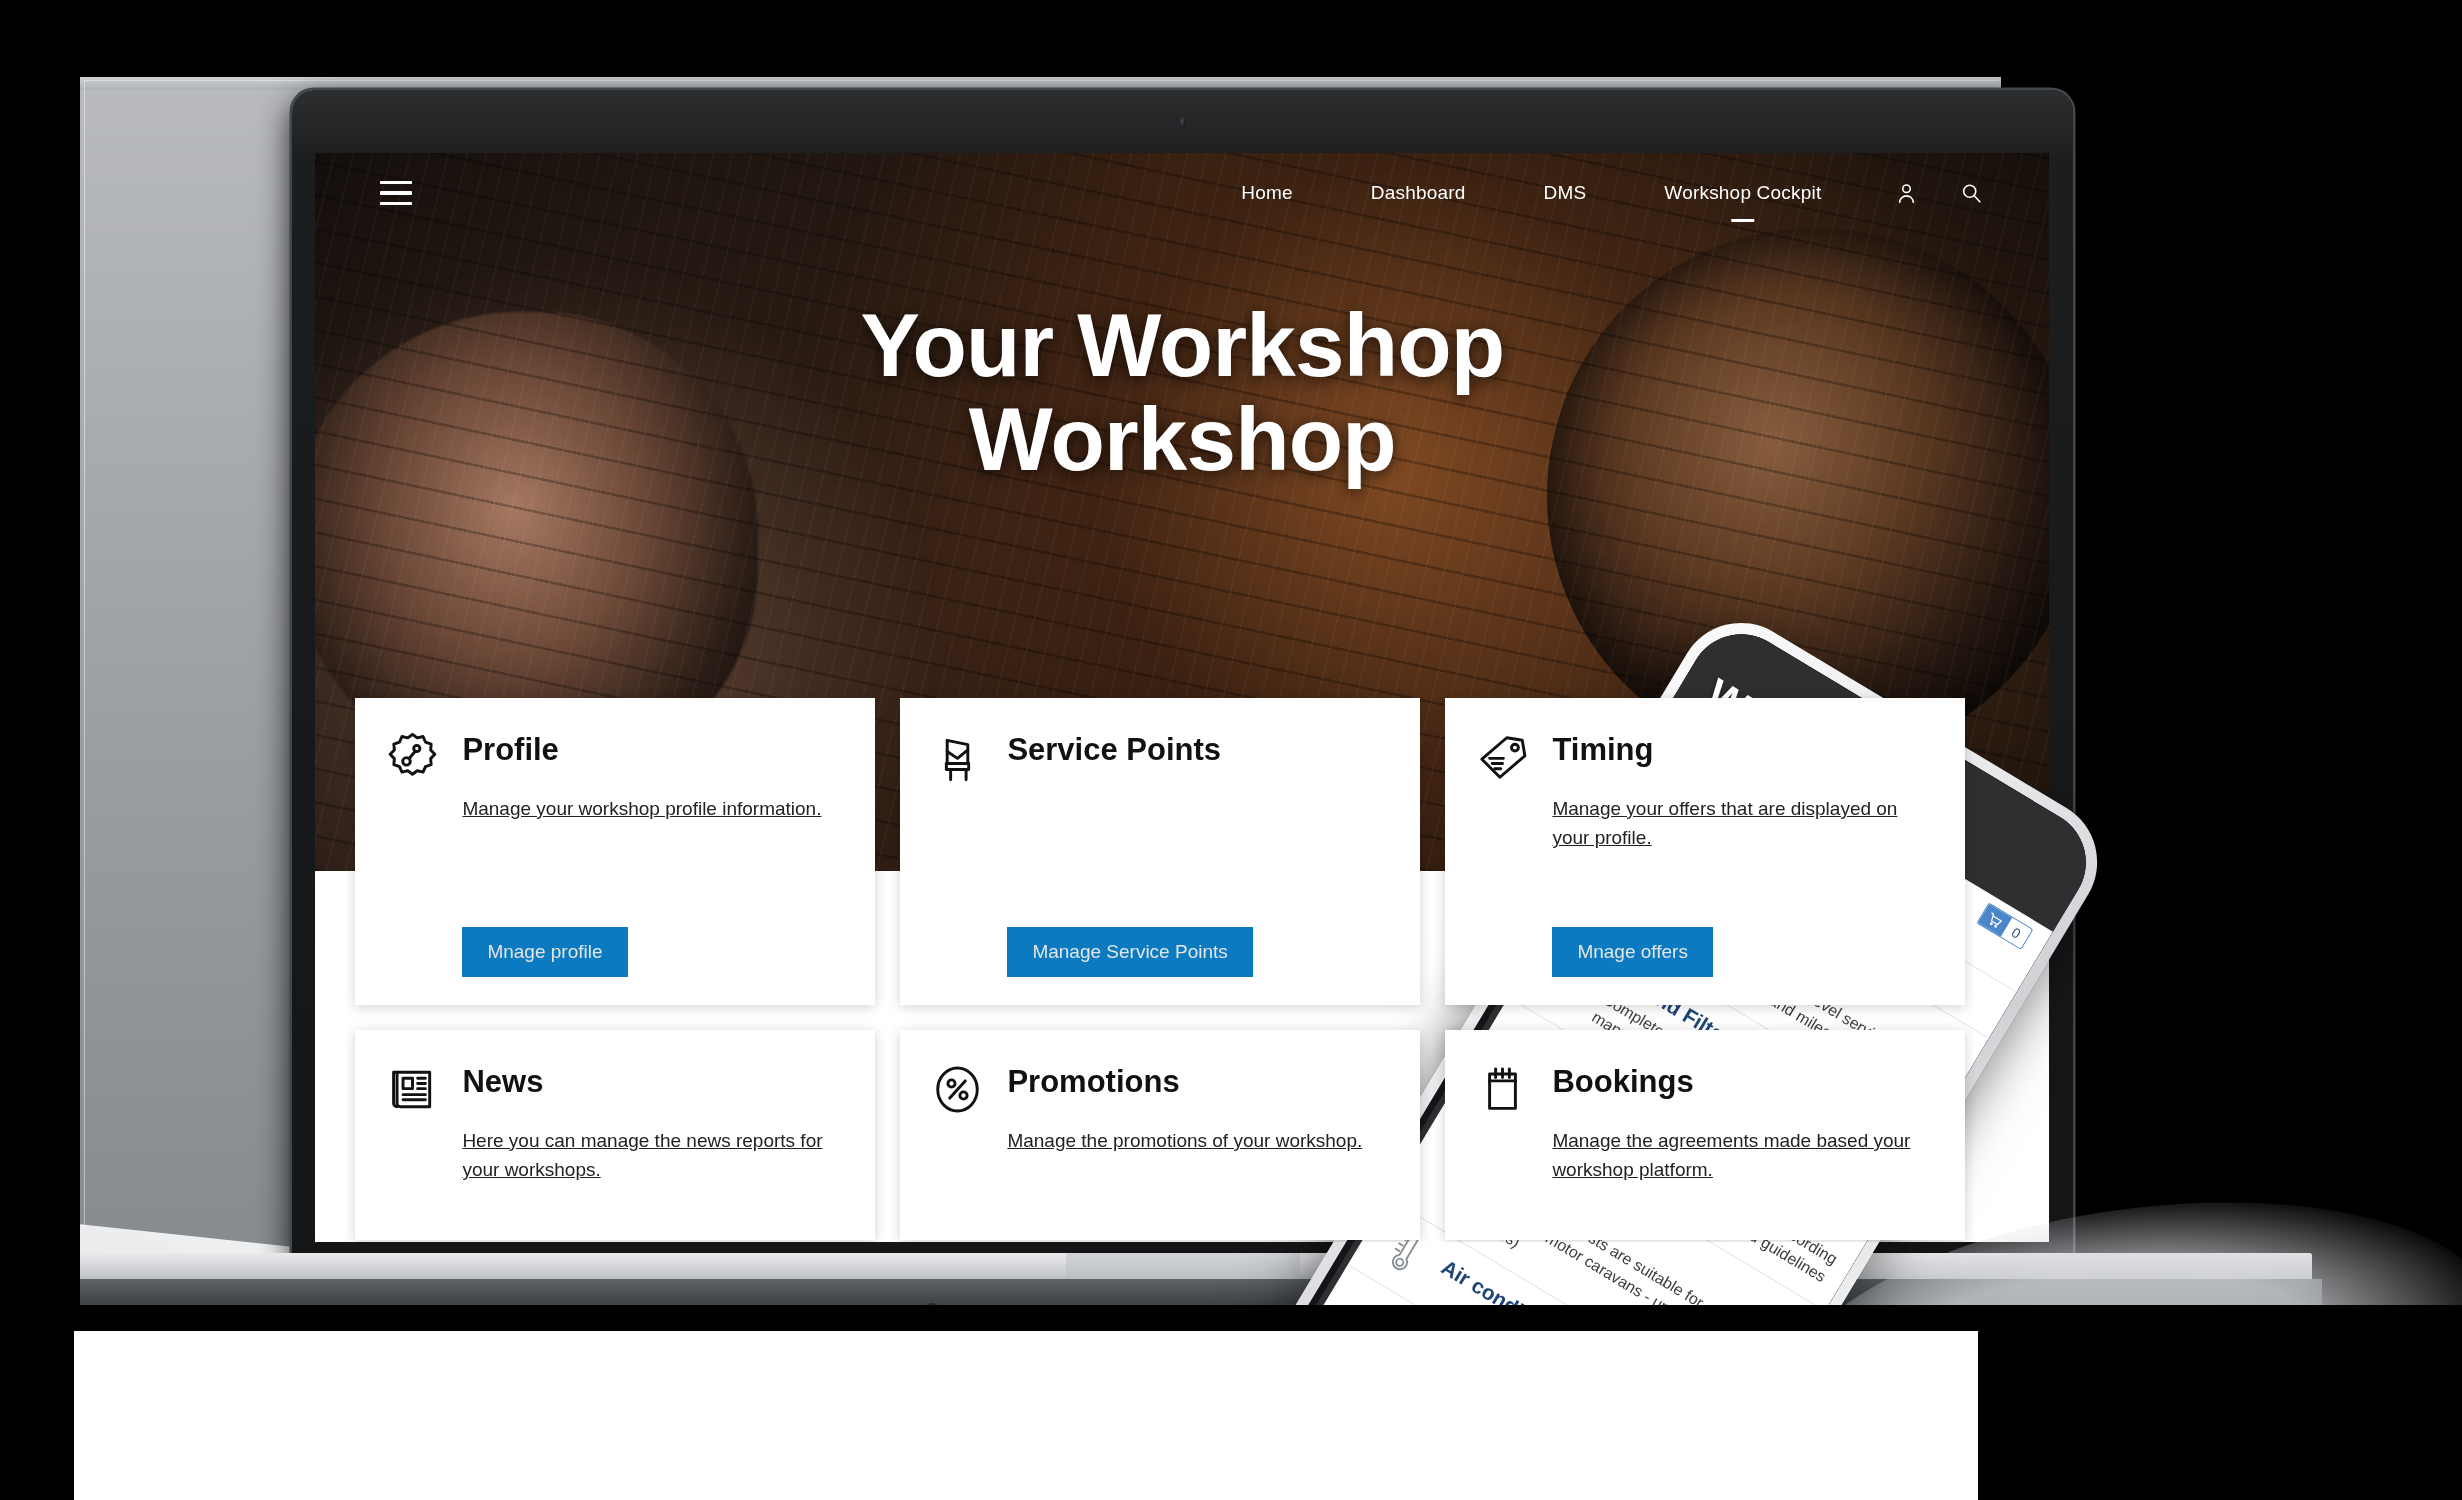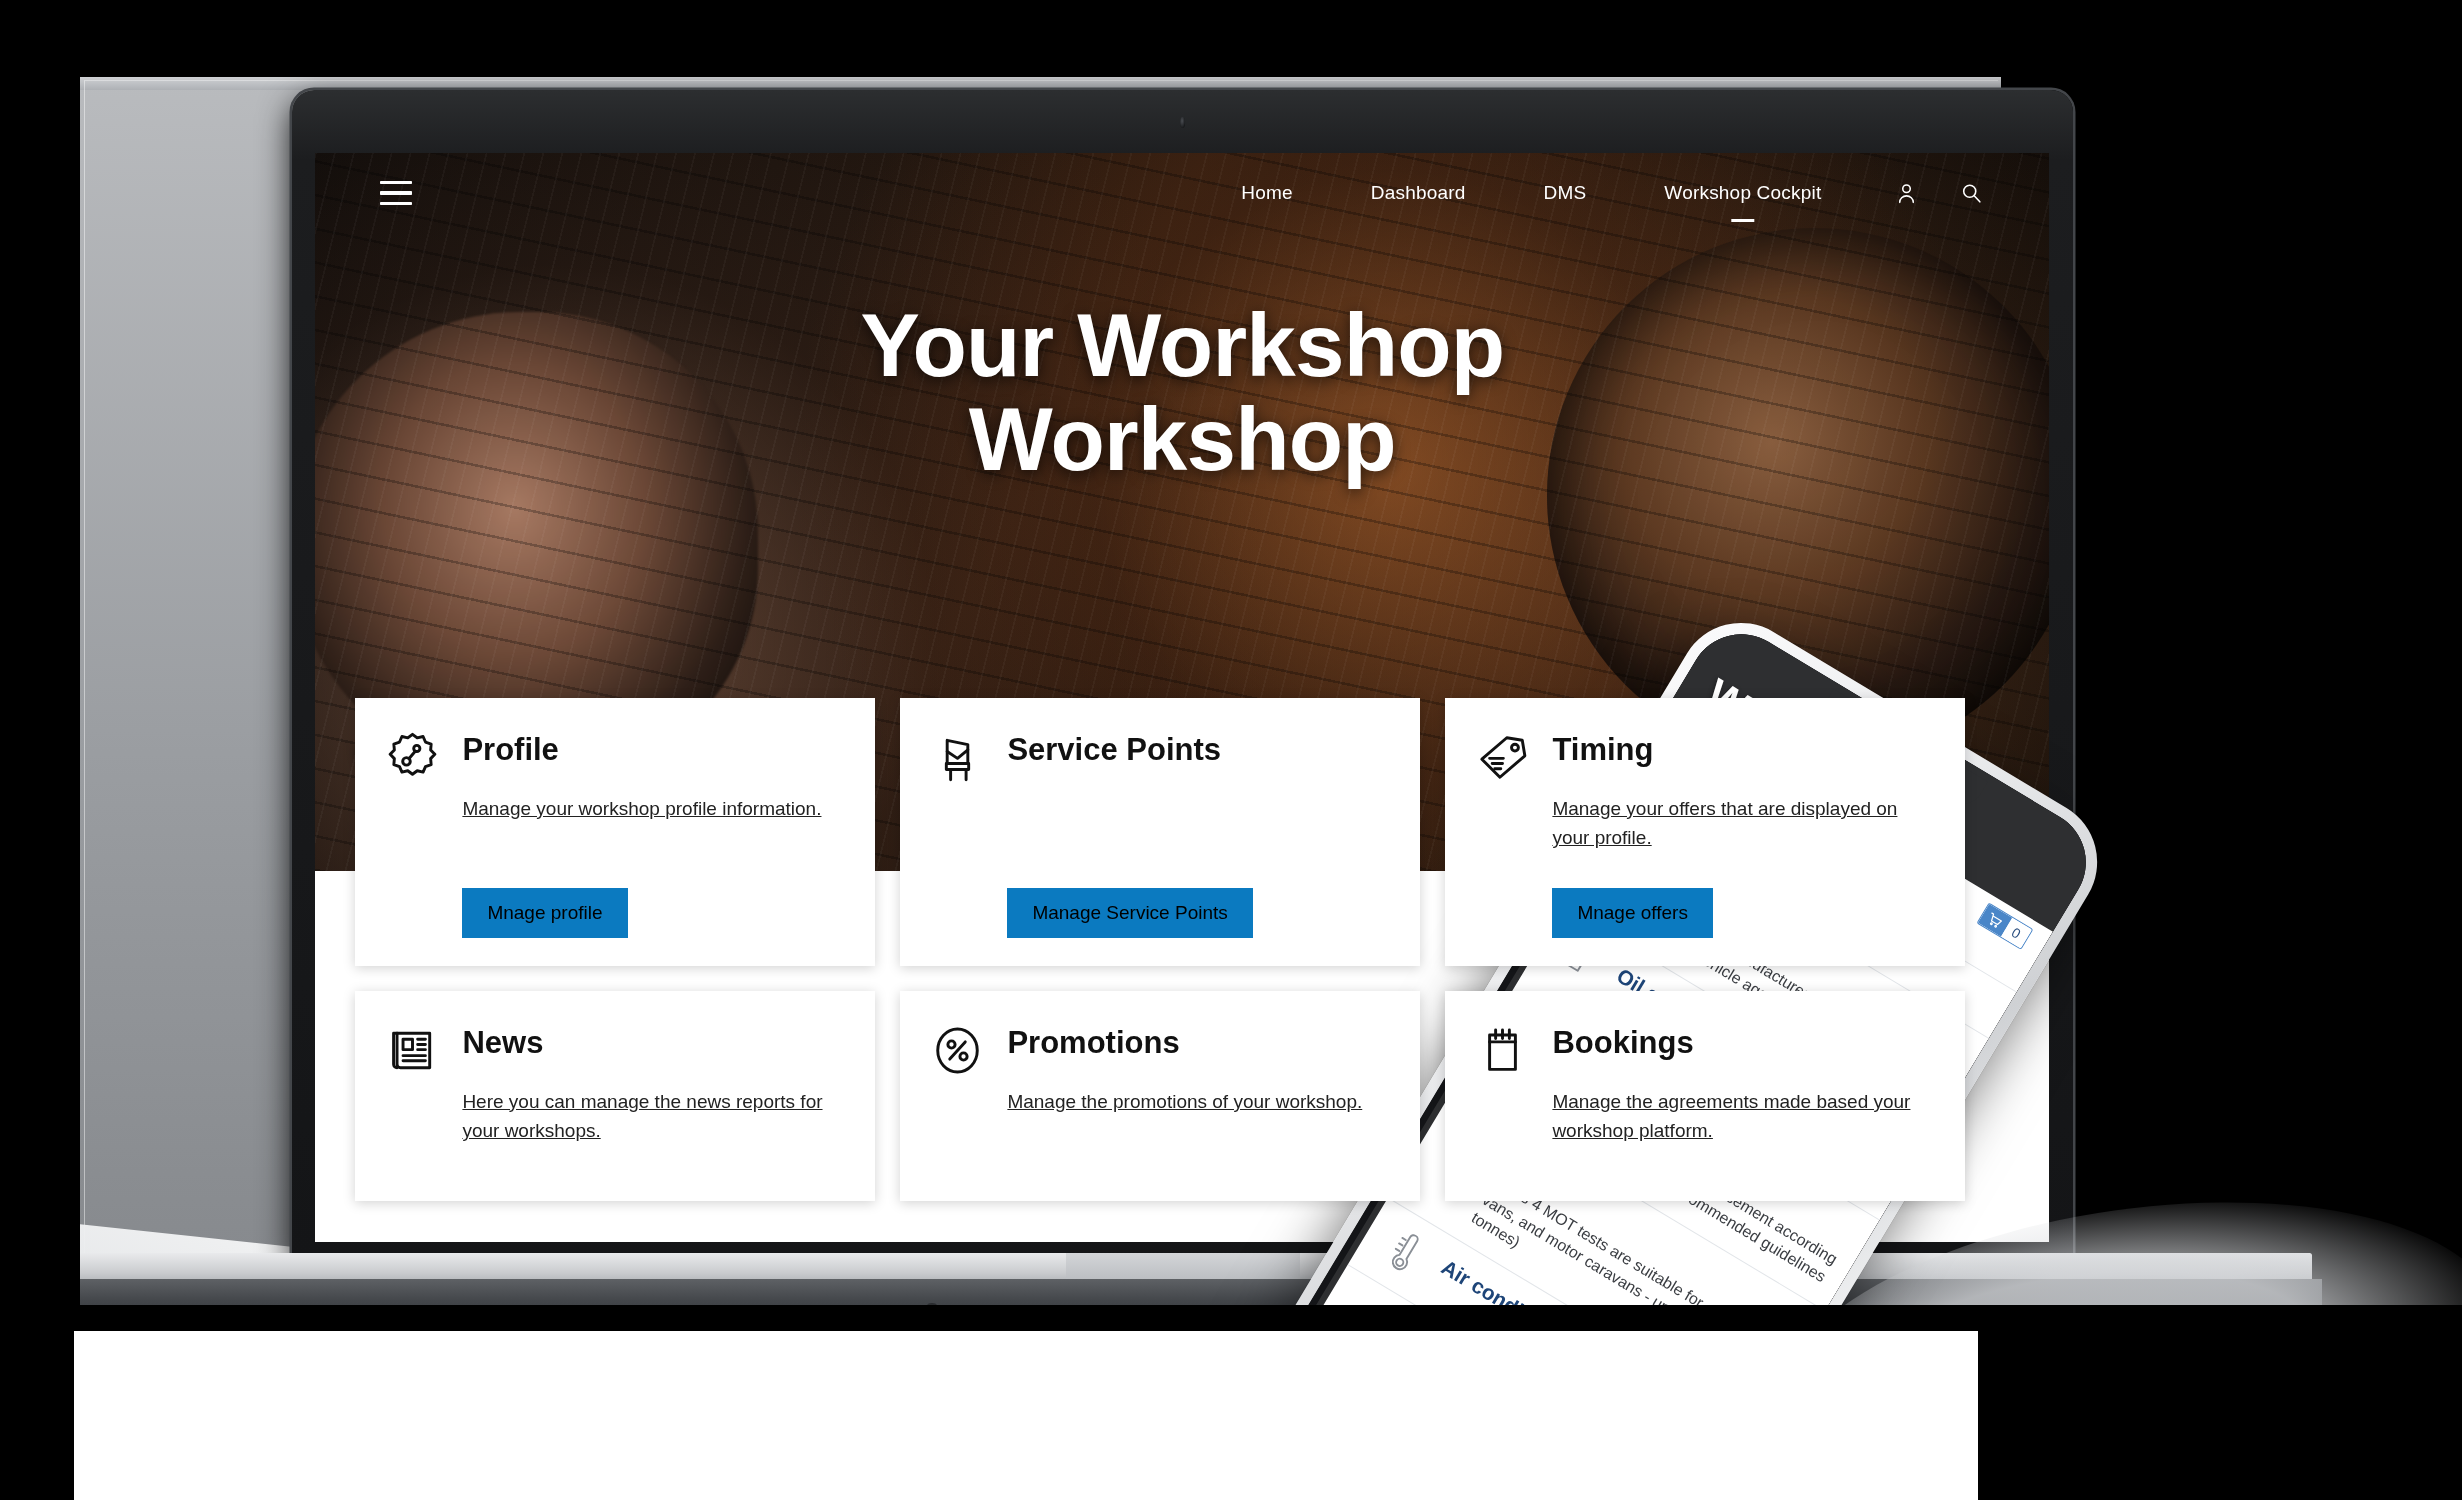--- a/index.html
+++ b/index.html
@@ -177,30 +177,30 @@
   .grid{
     position:absolute; left:40px; top:545px; z-index:6;
     display:grid; grid-template-columns: repeat(3, 520px);
     gap: 25px 25px; width: 1615px;
   }
   .card{
     background:#fff; padding:30px 33px 28px 30px;
     box-shadow: 0 1.7px 11.7px rgba(0,0,0,.18);
     display:flex; flex-direction:column;
   }
-  .card.tall{ height:268px; }
+  .card.tall{ height:307px; }
   .card.short{ height:210px; }
   .card-head{ display:flex; align-items:flex-start; gap:22px; }
   .card-ico{ width:55px; min-width:55px; height:55px; margin-top:1.7px; }
   .card-ico svg{ display:block; width:100%; height:100%; }
   .card-title{ font-size:31px; font-weight:bold; color:#111; line-height:1.1; padding-top:5px; }
   .card-body{ margin-left:77px; margin-top:10px; font-size:19px; line-height:1.52; color:#222; max-width:368px;text-decoration:underline; }
   .card-btn{
     margin-left:77px; margin-top:auto; align-self:flex-start;
-    background:#0b7ac0; color:#000000; border:none; cursor:pointer;
+    background:#0b7ac0; color:#e5e5e5; border:none; cursor:pointer;
     font-family:"Liberation Sans", sans-serif; font-size:19px;
     padding:14px 25px;
   }
 
   
   .phone{
     position:absolute; left:1686px; top:720px;
     width:468px; height:952px;
     transform: rotate(31deg);
     transform-origin: 50% 0%;

